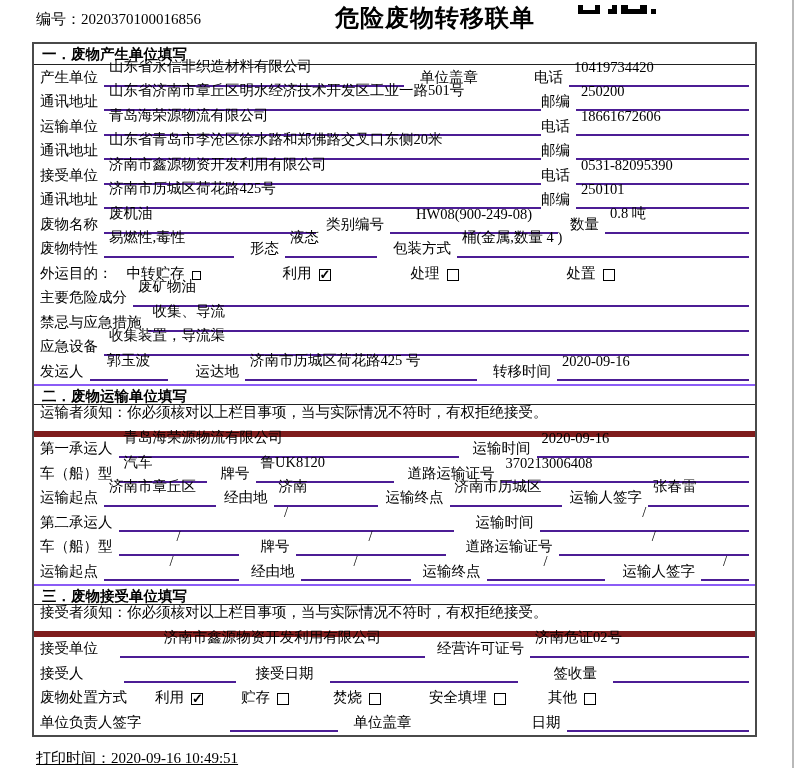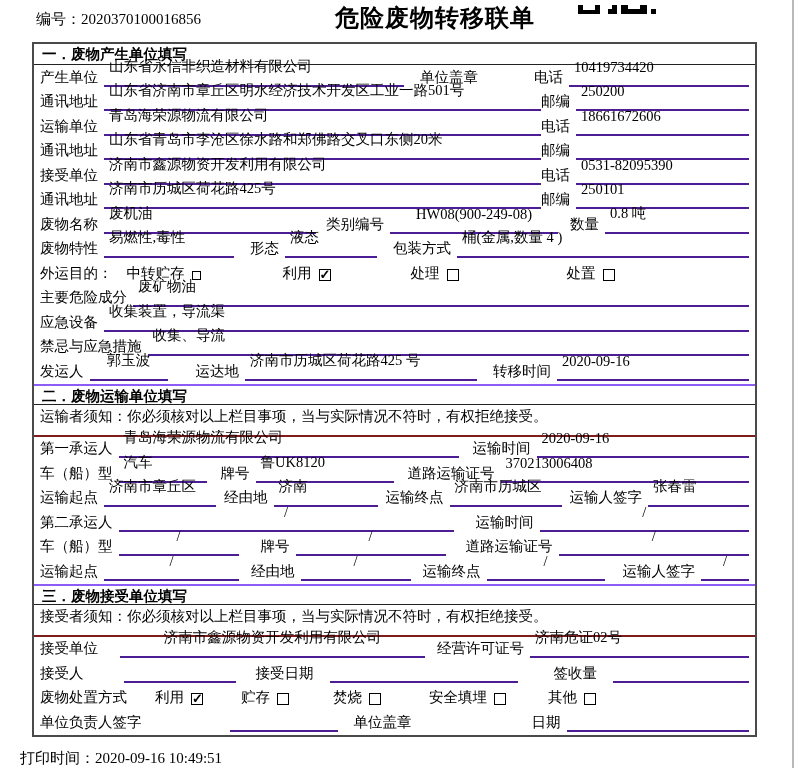--- a/index.html
+++ b/index.html
@@ -26,39 +26,39 @@
   .sec-hd{
     height:21px;line-height:21px;font-weight:bold;font-size:14.5px;
     padding:0 8px;border-bottom:1px solid #222;box-sizing:border-box;
     font-family:"Liberation Sans","DejaVu Sans",sans-serif;
   }
   .sec-hd.mid{border-top:2px solid #8b5cf6;}
   .row{
     display:flex;align-items:flex-end;height:24.5px;
     padding:0 6px 3px 6px;font-size:14.5px;box-sizing:border-box;
   }
-  .row.notice{height:32px;border-bottom:2px solid #7f1d1d;padding-bottom:9px;}
+  .row.notice{height:32px;border-bottom:6px solid #7f1d1d;padding-bottom:9px;}
   .lbl{white-space:nowrap;}
   .u{
     border-bottom:2px solid #4c1d95;padding:9px 5px;white-space:nowrap;
     margin-left:6px;box-sizing:border-box;min-height:1px;overflow:hidden;
   }
   .u.fill{flex:1;}
   .u.ctr{text-align:center;}
   .ml-auto{margin-left:auto;}
   .cb{
     width:12px;height:12px;border:1px solid #000;margin:0 0 2px 7px;
     position:relative;display:inline-block;flex:none;box-sizing:border-box;
   }
   .cb.small{width:9px;height:9px;margin-bottom:3px;}
   .cb.checked::after{
     content:"✓";position:absolute;left:0px;top:-3px;font-size:13px;font-weight:bold;
   }
   
-  .print-line{position:absolute;left:20px;top:749px;font-size:15px;white-space:nowrap;}
+  .print-line{position:absolute;left:36px;top:749px;font-size:15px;white-space:nowrap;text-decoration:underline;}
 </style>
 </head>
 <body>
 
 <div class="hdr">
   <div class="serial"><span>编号：</span><span>2020370100016856</span></div>
   <div class="doc-title">危险废物转移联单</div>
   <div class="qr">
     <svg width="78" height="9" viewBox="0 0 78 9" xmlns="http://www.w3.org/2000/svg">
       <rect x="0" y="0" width="5" height="9" fill="#000"></rect>
@@ -150,27 +150,27 @@
     <span class="lbl" style="margin-left:108px">处置</span>
     <span class="cb"></span>
   </div>
 
   <div class="row">
     <span class="lbl">主要危险成分</span>
     <span class="u fill">废矿物油</span>
   </div>
 
   <div class="row">
+    <span class="lbl">禁忌与应急措施</span>
+    <span class="u fill">收集、导流</span>
+  </div>
+
+  <div class="row">
     <span class="lbl">应急设备</span>
     <span class="u fill">收集装置，导流渠</span>
-  </div>
-
-  <div class="row">
-    <span class="lbl">禁忌与应急措施</span>
-    <span class="u fill">收集、导流</span>
   </div>
 
   <div class="row">
     <span class="lbl">发运人</span>
     <span class="u ctr" style="width:78px">郭玉波</span>
     <span class="lbl" style="margin-left:28px">运达地</span>
     <span class="u" style="width:232px">济南市历城区荷花路425 号</span>
     <span class="lbl" style="margin-left:16px">转移时间</span>
     <span class="u fill">2020-09-16</span>
   </div>

